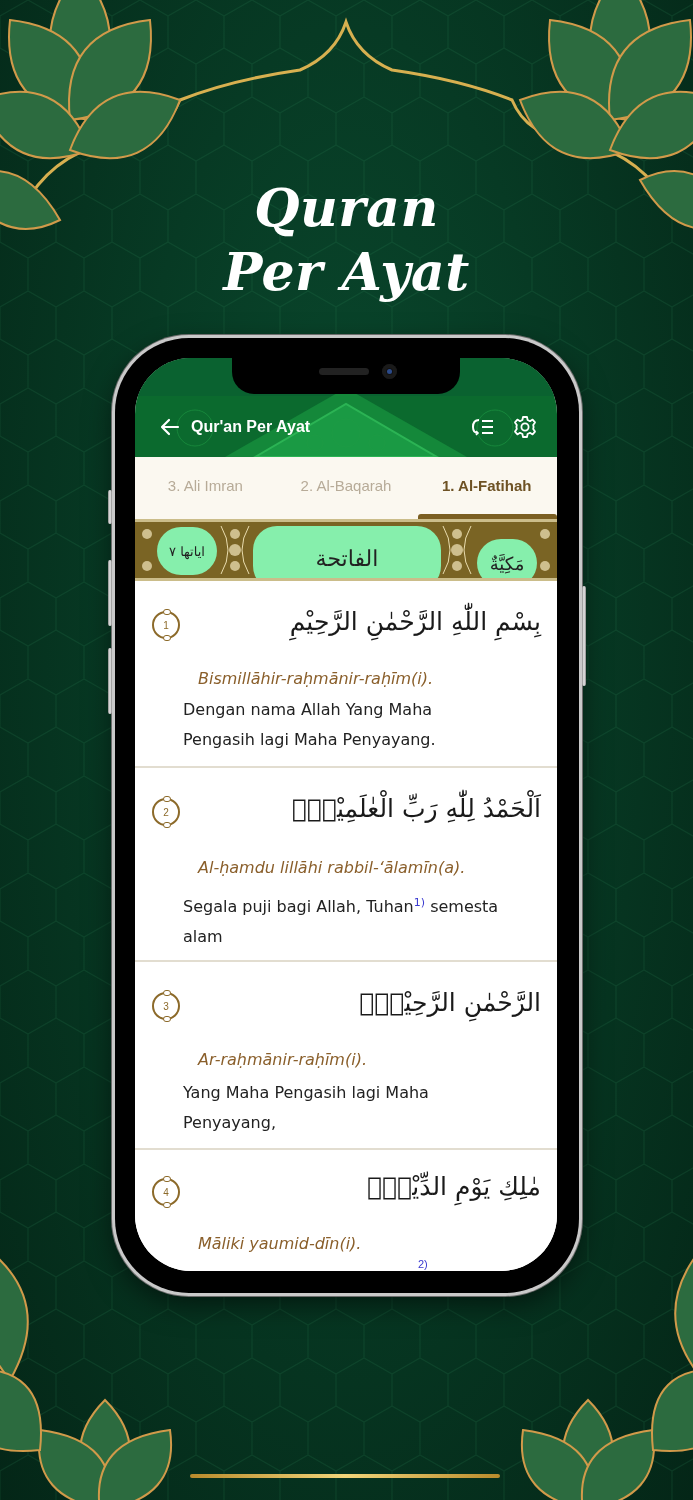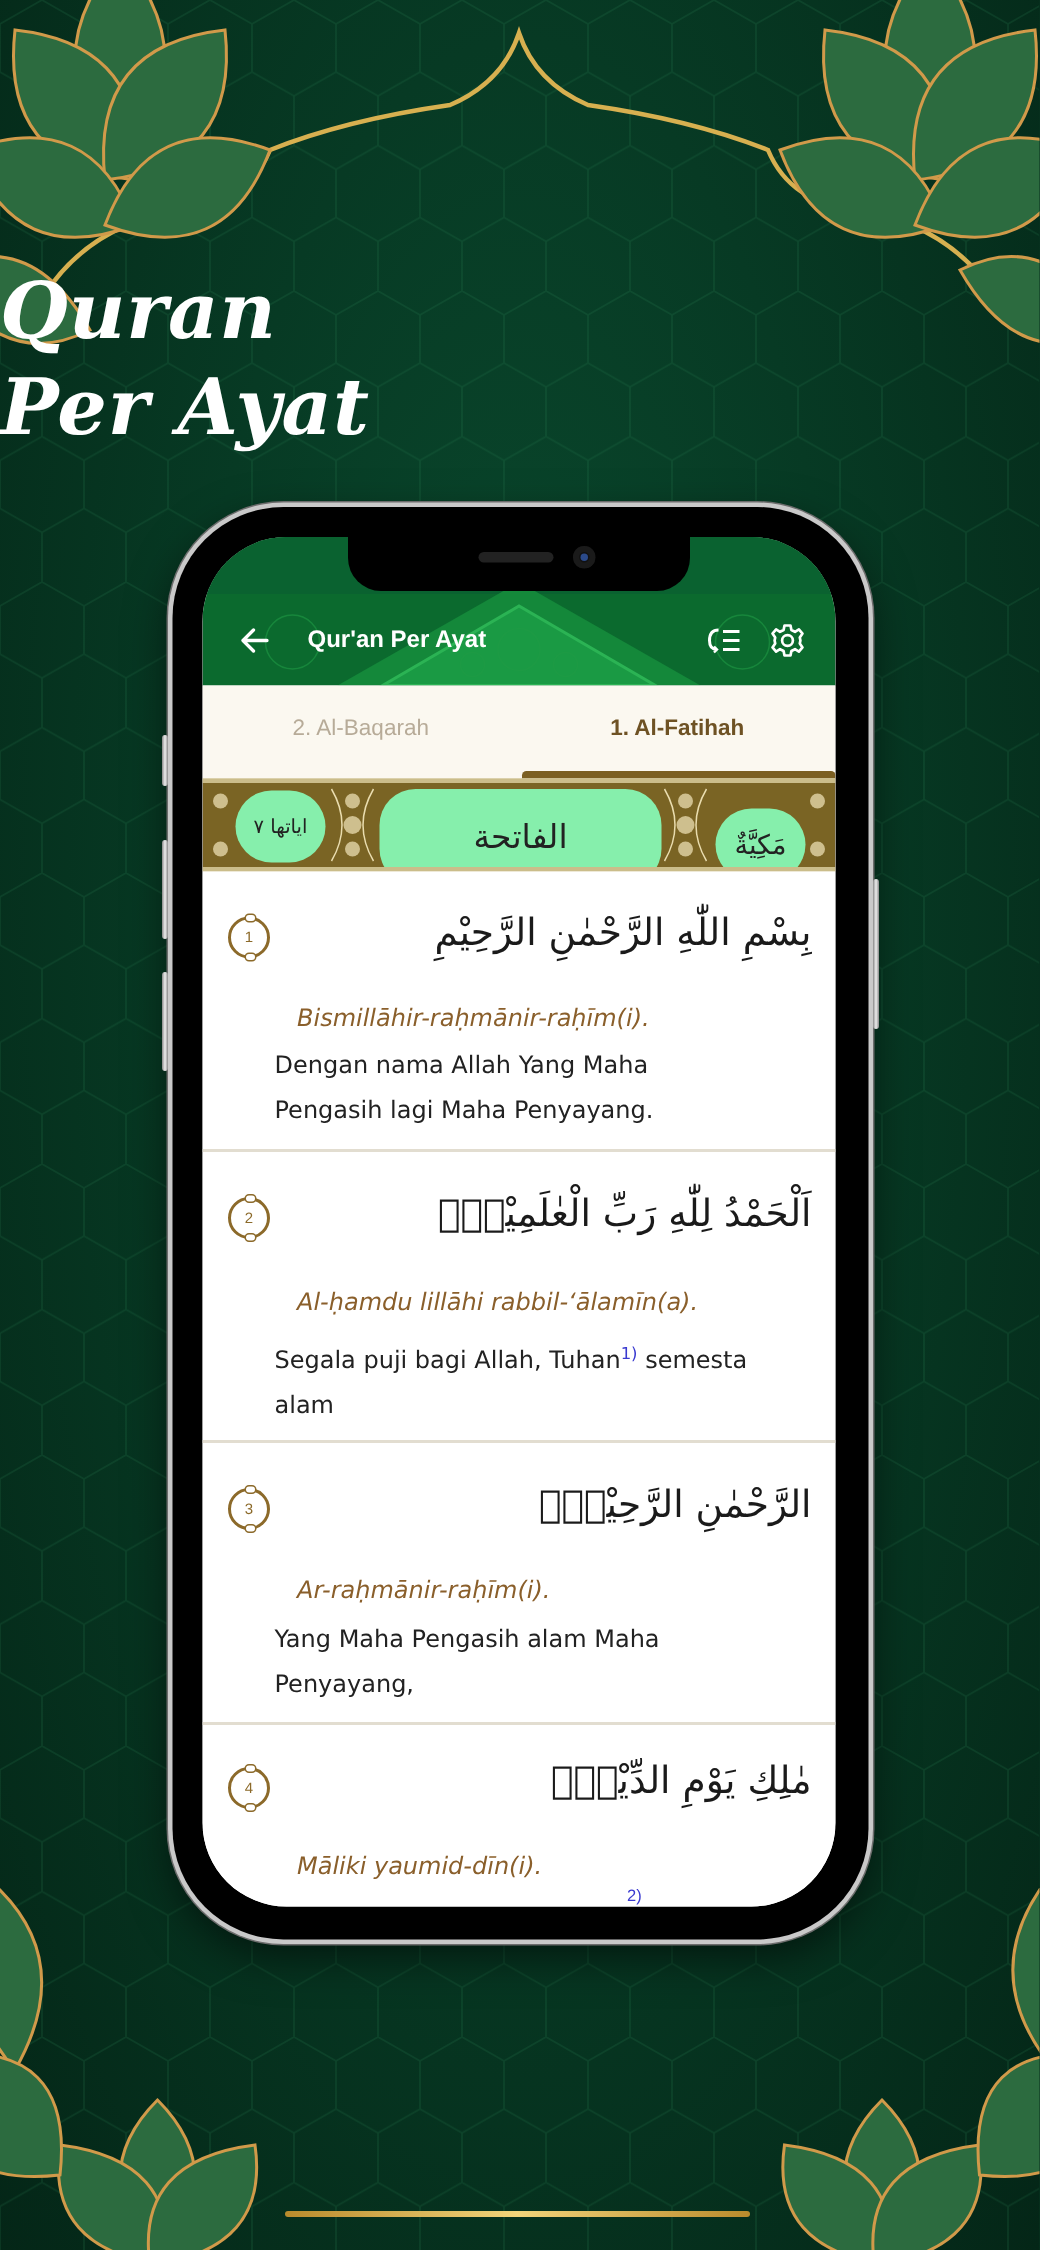--- a/index.html
+++ b/index.html
@@ -20,21 +20,21 @@
     .arch {
       position: absolute; left: 0; top: 0; width: 693px; height: 200px;
     }
     .flower { position: absolute; }
     .gold-line {
       position: absolute; left: 190px; top: 1474px; width: 310px; height: 4px;
       background: linear-gradient(90deg, #b98b2c, #f2d47a, #b98b2c);
       border-radius: 2px;
     }
     .headline {
-      position: absolute; left: 0; width: 693px; 
+      position: absolute; left: 0; width: 693px; text-align: center;
       color: #ffffff; font-family: "DejaVu Serif", serif; font-weight: bold;
       font-style: italic;
       font-size: 52px; line-height: 1;
       letter-spacing: 0.5px;
     }
     .headline.l1 { top: 182px; }
     .headline.l2 { top: 246px; }
 
     
     .phone {
@@ -77,21 +77,21 @@
       position: absolute; left: 0; top: 0; width: 422px; height: 99px;
     }
     .appbar-row {
       position: absolute; left: 0; top: 54px; width: 422px; height: 30px;
       display: flex; align-items: center;
     }
     .back-btn {
       width: 30px; height: 30px; margin-left: 20px; display: flex; align-items: center; justify-content: center;
     }
     .app-title {
-      color: #ffffff; font-size: 16px; font-weight: bold; margin-left: 20px;
+      color: #ffffff; font-size: 16px; font-weight: bold; margin-left: 6px;
       font-family: "Liberation Sans", sans-serif;
     }
     .appbar-actions { margin-left: auto; display: flex; align-items: center; margin-right: 18px; gap: 14px; }
     .icon-btn { width: 28px; height: 28px; display: flex; align-items: center; justify-content: center; }
 
     .tabs {
       position: absolute; left: 0; top: 99px; width: 422px; height: 62px;
       background: #fbf8f0; display: flex; align-items: center;
     }
     .tab {
@@ -255,20 +255,21 @@
             <svg width="24" height="24" viewBox="0 0 24 24">
               <path d="M10 2 H14 L14.6 5 L17 6.2 L19.6 4.6 L22 7.4 L20.2 10 L20.6 12 L20.2 14 L22 16.6 L19.6 19.4 L17 17.8 L14.6 19 L14 22 H10 L9.4 19 L7 17.8 L4.4 19.4 L2 16.6 L3.8 14 L3.4 12 L3.8 10 L2 7.4 L4.4 4.6 L7 6.2 L9.4 5 Z" fill="none" stroke="#fff" stroke-width="1.8" stroke-linejoin="round"></path>
               <circle cx="12" cy="12" r="3.6" fill="none" stroke="#fff" stroke-width="1.8"></circle>
             </svg>
           </div>
         </div>
       </div>
     </div>
 
     <div class="tabs">
+      <div class="tab">3. Ali Imran</div>
       <div class="tab">2. Al-Baqarah</div>
       <div class="tab active">1. Al-Fatihah</div>
     </div>
 
     <div class="surah-banner">
       <svg class="banner-orn" viewBox="0 0 422 56" preserveAspectRatio="none">
         <rect width="422" height="56" fill="#7a6424"></rect>
         <g fill="#d8c99a" opacity="0.9">
           <circle cx="12" cy="12" r="5"></circle>
             <circle cx="12" cy="44" r="5"></circle>
@@ -306,21 +307,21 @@
         <div class="latin" style="top:90px;">Al-ḥamdu lillāhi rabbil-‘ālamīn(a).</div>
         <div class="translation" style="top:120px;">
           <span>Segala puji bagi Allah, Tuhan</span><sup class="fn">1)</sup><span> semesta alam</span>
         </div>
       </div>
 
       <div class="ayat" style="height:188px;">
         <div class="ayat-num" style="top:30px;">3</div>
         <div class="arabic" style="top:26px;">الرَّحْمٰنِ الرَّحِيْمِۙ</div>
         <div class="latin" style="top:88px;text-align:right;">Ar-raḥmānir-raḥīm(i).</div>
-        <div class="translation" style="top:116px;">Yang Maha Pengasih alam Maha Penyayang,</div>
+        <div class="translation" style="top:116px;">Yang Maha Pengasih lagi Maha Penyayang,</div>
       </div>
 
       <div class="ayat" style="height:140px;border-bottom:none;">
         <div class="ayat-num" style="top:28px;">4</div>
         <div class="arabic" style="top:22px;">مٰلِكِ يَوْمِ الدِّيْنِۗ</div>
         <div class="latin" style="top:84px;">Māliki yaumid-dīn(i).</div>
         <sup class="fn" style="position:absolute;left:283px;top:108px;">2)</sup>
       </div>
     </div>
   </div>

